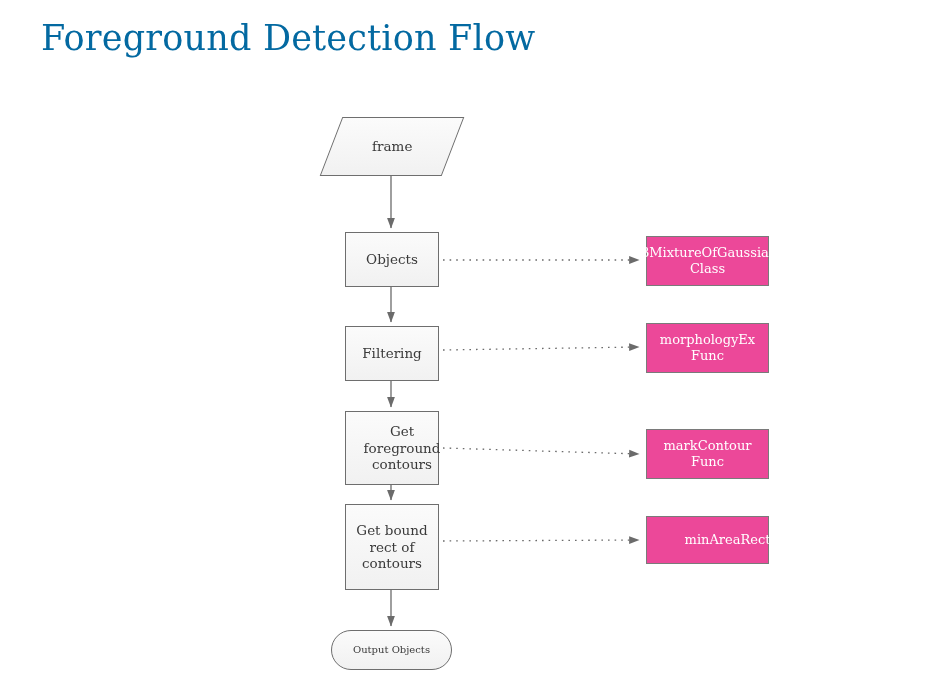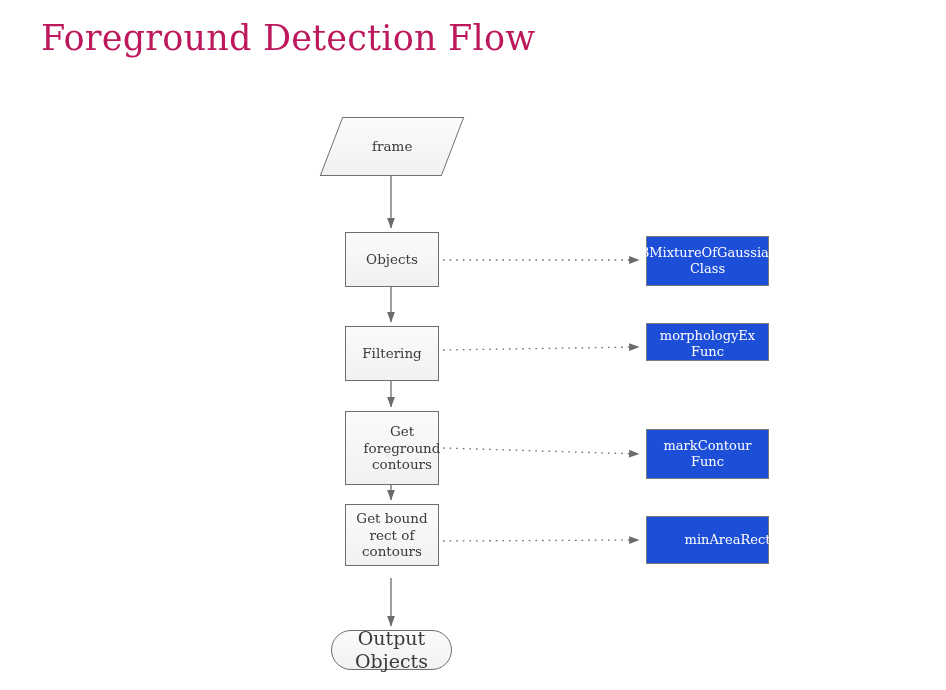--- a/index.html
+++ b/index.html
@@ -16,21 +16,21 @@
     color: #333333;
   }
 
   #page-title {
     position: absolute;
     left: 41px;
     top: 18px;
     font-family: "DejaVu Serif", "Liberation Serif", serif;
     font-size: 35px;
     font-weight: 400;
-    color: #be185d;
+    color: #0369a1;
     letter-spacing: 0.2px;
     white-space: nowrap;
   }
 
   #flow-canvas {
     position: absolute;
     left: 0;
     top: 0;
     width: 946px;
     height: 690px;
@@ -66,26 +66,26 @@
     display: block;
     transform: skewX(21deg);
   }
 
   
   .node-terminal {
     background: linear-gradient(to bottom, #fbfbfb 0%, #f1f1f1 100%);
     border: 1px solid #6e6e6e;
     border-radius: 22px;
     color: #3a3a3a;
-    font-size: 19px;
+    font-size: 10px;
   }
 
   
   .node-annotation {
-    background: #1d4ed8;
+    background: #ec4899;
     border: 1px solid #7a7a7a;
     color: #ffffff;
     font-size: 13px;
   }
 
   .node-label {
     padding: 0 4px;
     pointer-events: none;
   }
 </style>
@@ -122,33 +122,33 @@
 </div>
 
 <div class="node node-process" style="left:345px; top:326px; width:94px; height:55px;justify-content:center;">
   <span class="node-label">Filtering</span>
 </div>
 
 <div class="node node-process" style="left:345px; top:411px; width:94px; height:74px;padding-left:20px;">
   <span class="node-label">Get foreground contours</span>
 </div>
 
-<div class="node node-process" style="left:345px; top:504px; width:94px; height:62px;align-items:center;">
+<div class="node node-process" style="left:345px; top:504px; width:94px; height:86px;align-items:center;">
   <span class="node-label">Get bound rect of contours</span>
 </div>
 
 <div class="node node-terminal" style="left:331px; top:630px; width:121px; height:40px;">
   <span class="node-label">Output Objects</span>
 </div>
 
 <div class="node node-annotation" style="left:646px; top:236px; width:123px; height:50px;">
   <span class="node-label">LBMixtureOfGaussians Class</span>
 </div>
 
-<div class="node node-annotation" style="left:646px; top:323px; width:123px; height:38px;align-items:flex-end;">
+<div class="node node-annotation" style="left:646px; top:323px; width:123px; height:50px;">
   <span class="node-label">morphologyEx Func</span>
 </div>
 
 <div class="node node-annotation" style="left:646px; top:429px; width:123px; height:50px;">
   <span class="node-label">markContour Func</span>
 </div>
 
 <div class="node node-annotation" style="left:646px; top:516px; width:123px; height:48px;padding-left:40px;">
   <span class="node-label">minAreaRect</span>
 </div>

